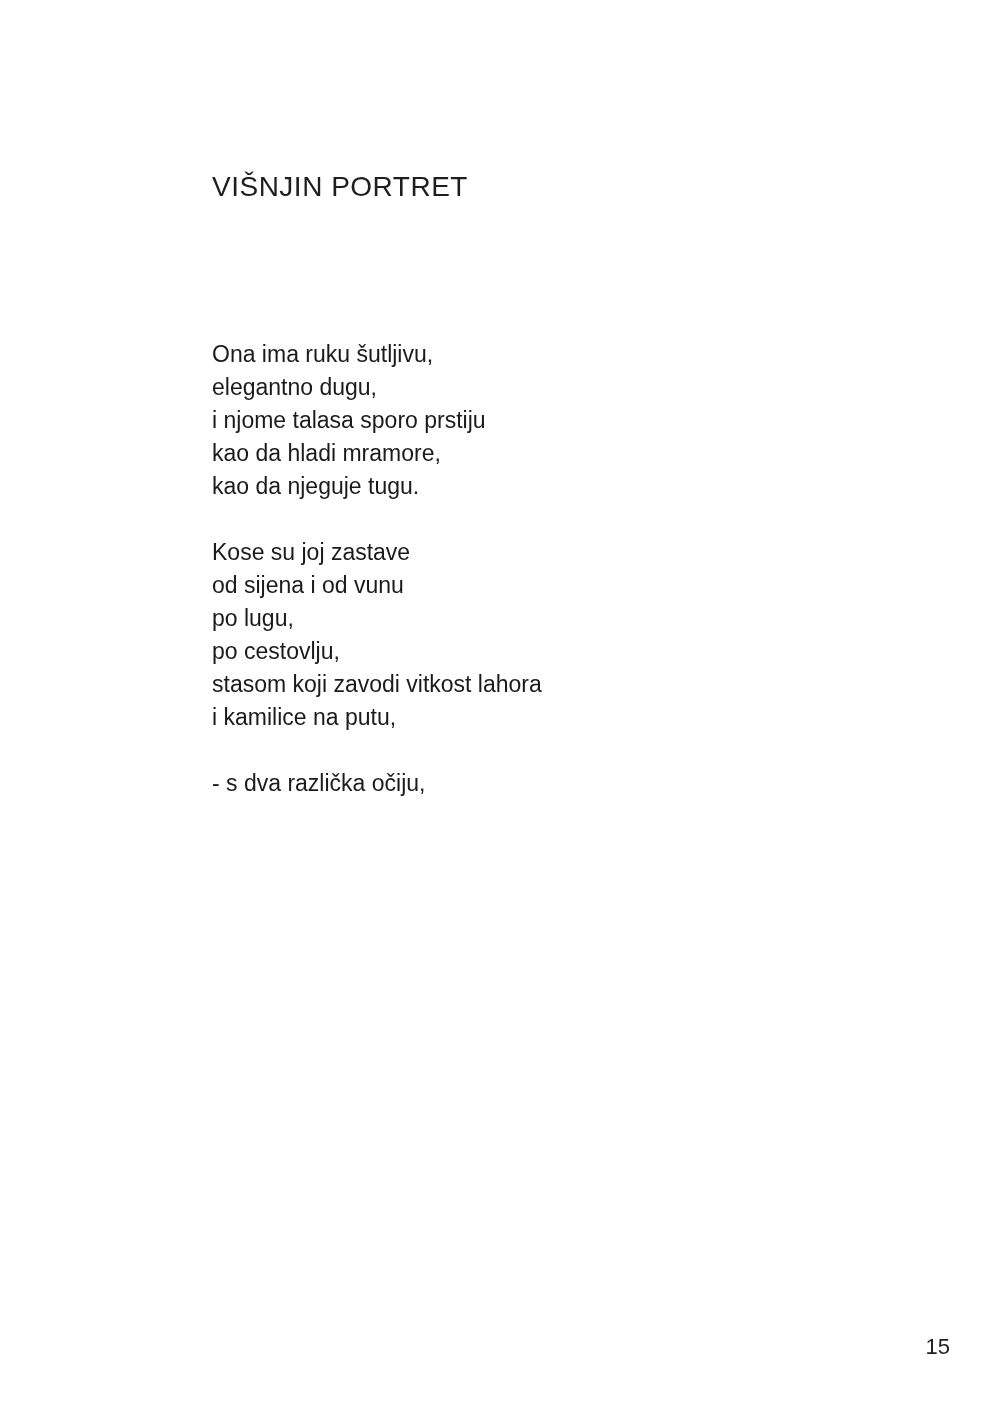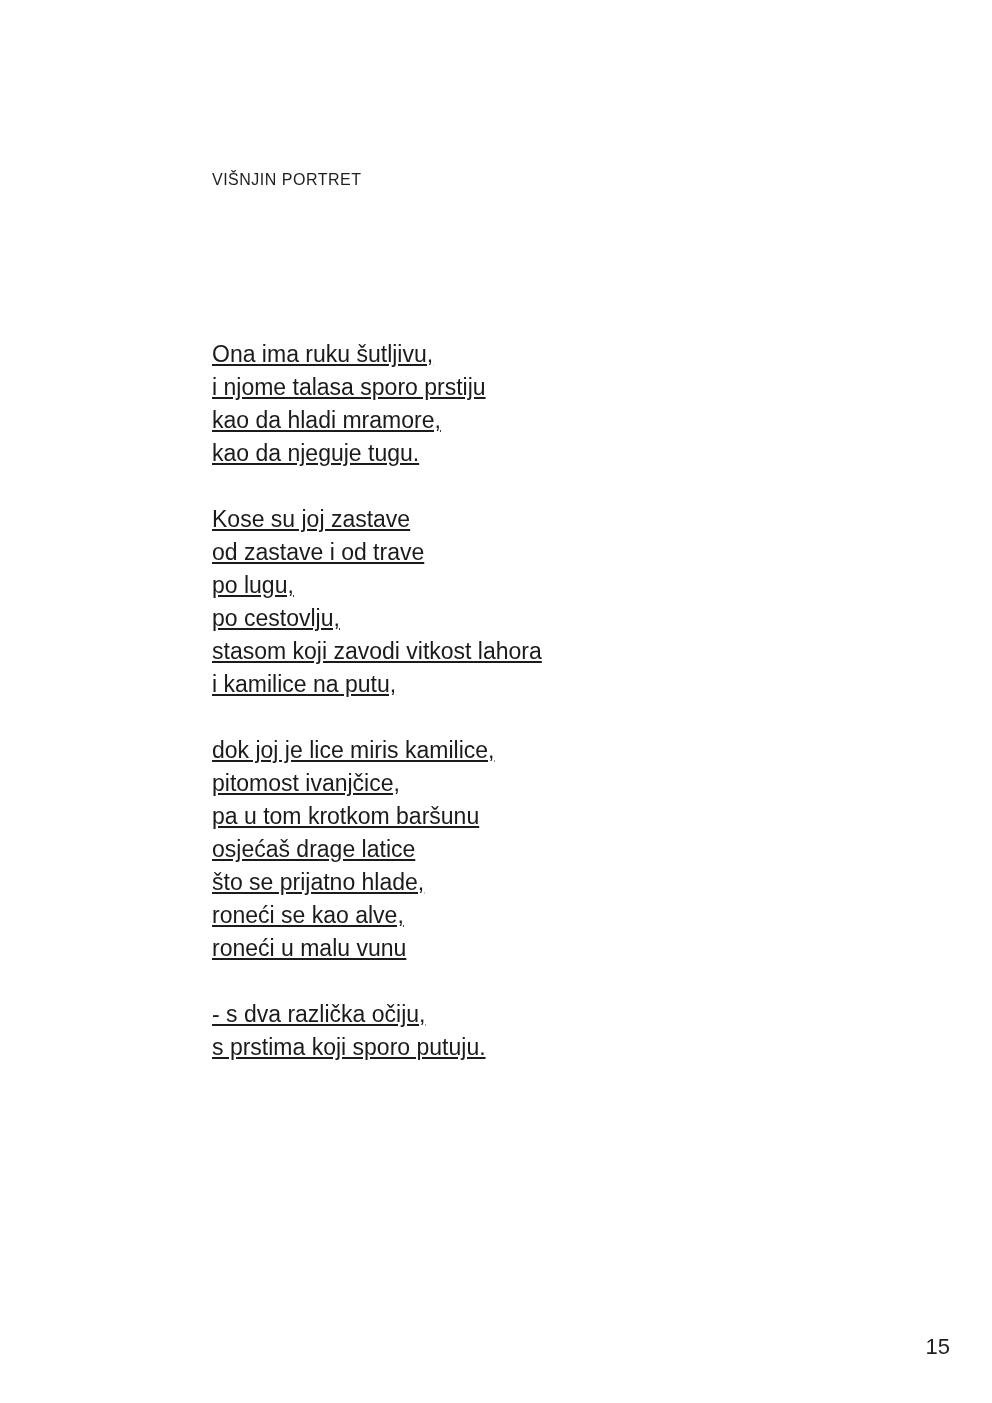--- a/index.html
+++ b/index.html
@@ -17,37 +17,36 @@
   }
   .page {
     position: absolute;
     inset: 0;
     background: #ffffff;
   }
   .title {
     position: absolute;
     left: 212px;
     top: 171px;
-    font-size: 16px;
+    font-size: 28px;
     font-weight: 400;
     letter-spacing: 0.5px;
     color: #1e1e1e;
     white-space: nowrap;
   }
   .poem {
     position: absolute;
     left: 212px;
     top: 338px;
     font-size: 23px;
     line-height: 33px;
     color: #1b1b1b;
   }
   .stanza {
     margin: 0 17px 33px 0;
-    text-decoration: underline;
   }
   .stanza:last-child {
     margin-bottom: 0;
   }
   .line {
     white-space: pre;
   }
   .page-number {
     position: absolute;
     right: 42px;
@@ -60,46 +59,37 @@
 <body>
 
 <div class="page">
 
   <div class="title">VIŠNJIN PORTRET</div>
 
   <div class="poem">
 
     <div class="stanza">
       <div class="line">Ona ima ruku šutljivu,</div>
+      <div class="line">elegantno dugu,</div>
       <div class="line">i njome talasa sporo prstiju</div>
       <div class="line">kao da hladi mramore,</div>
       <div class="line">kao da njeguje tugu.</div>
     </div>
 
     <div class="stanza">
       <div class="line">Kose su joj zastave</div>
-      <div class="line">od zastave i od trave</div>
+      <div class="line">od sijena i od vunu</div>
       <div class="line">po lugu,</div>
       <div class="line">po cestovlju,</div>
       <div class="line">stasom koji zavodi vitkost lahora</div>
       <div class="line">i kamilice na putu,</div>
     </div>
 
-    <div class="stanza">
-      <div class="line">dok joj je lice miris kamilice,</div>
-      <div class="line">pitomost ivanjčice,</div>
-      <div class="line">pa u tom krotkom baršunu</div>
-      <div class="line">osjećaš drage latice</div>
-      <div class="line">što se prijatno hlade,</div>
-      <div class="line">roneći se kao alve,</div>
-      <div class="line">roneći u malu vunu</div>
-    </div>
 
     <div class="stanza">
       <div class="line">- s dva različka očiju,</div>
-      <div class="line">s prstima koji sporo putuju.</div>
     </div>
 
   </div>
 
   <div class="page-number">15</div>
 
 </div>
 
 </body></html>

